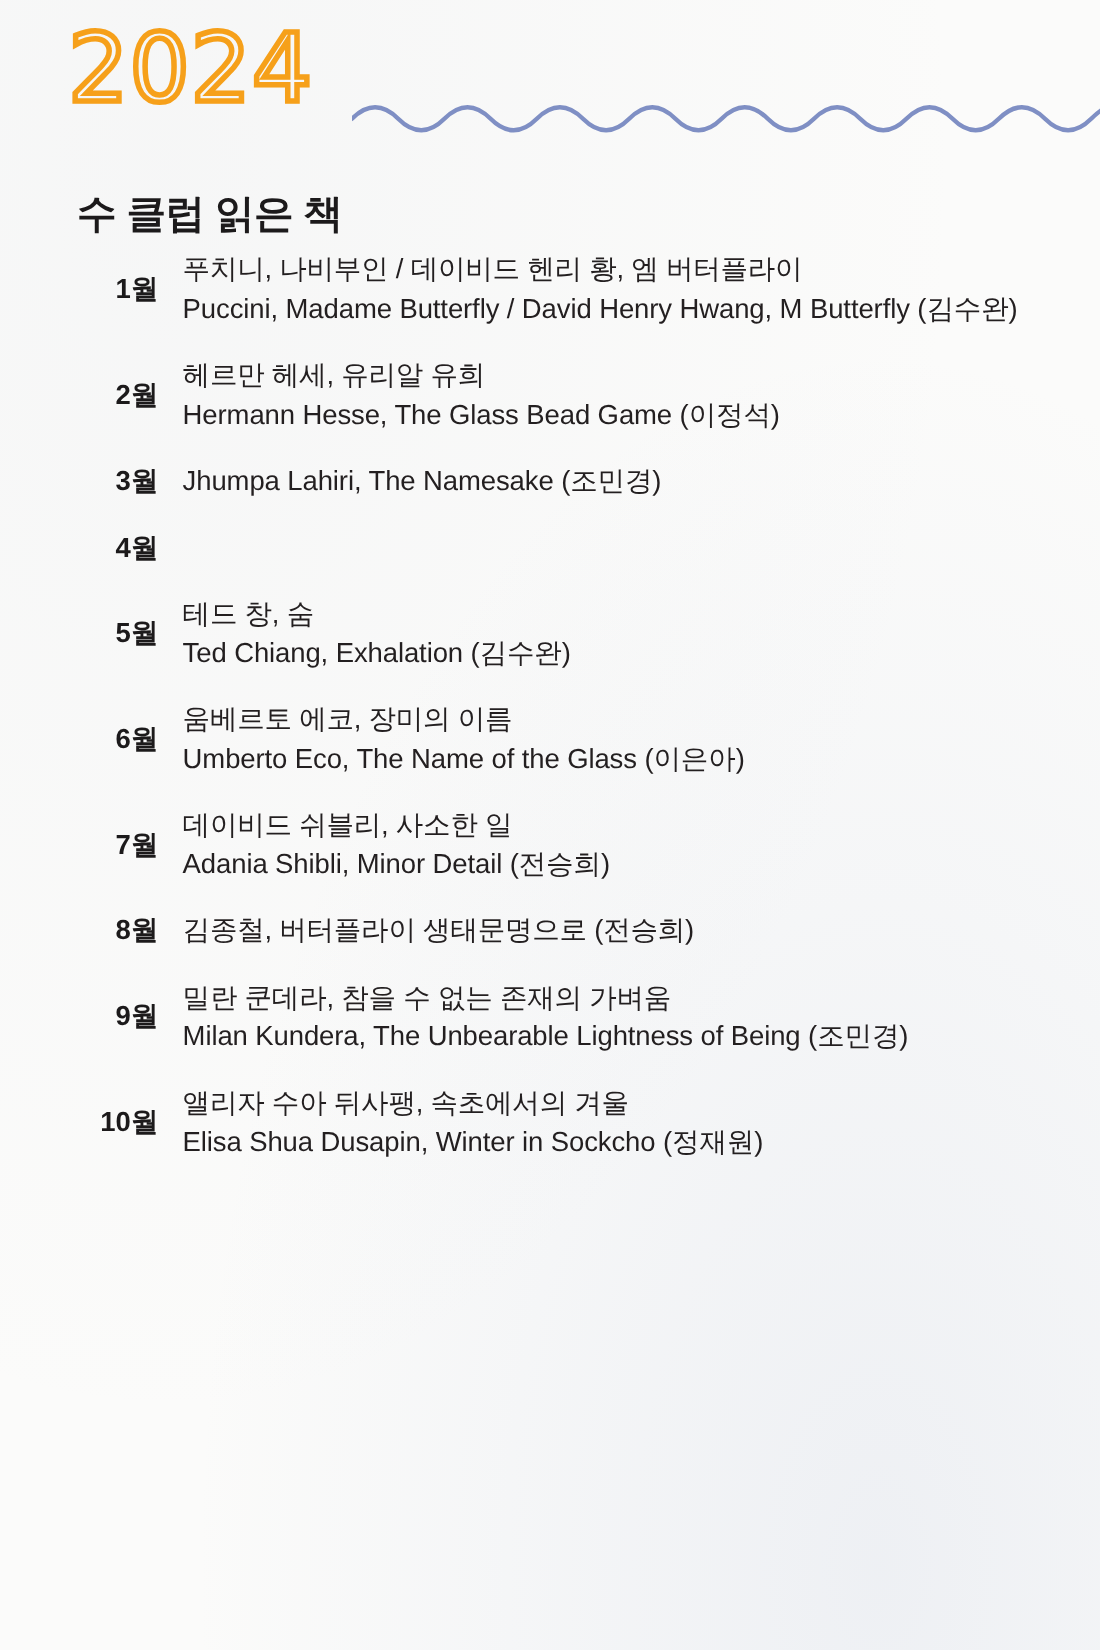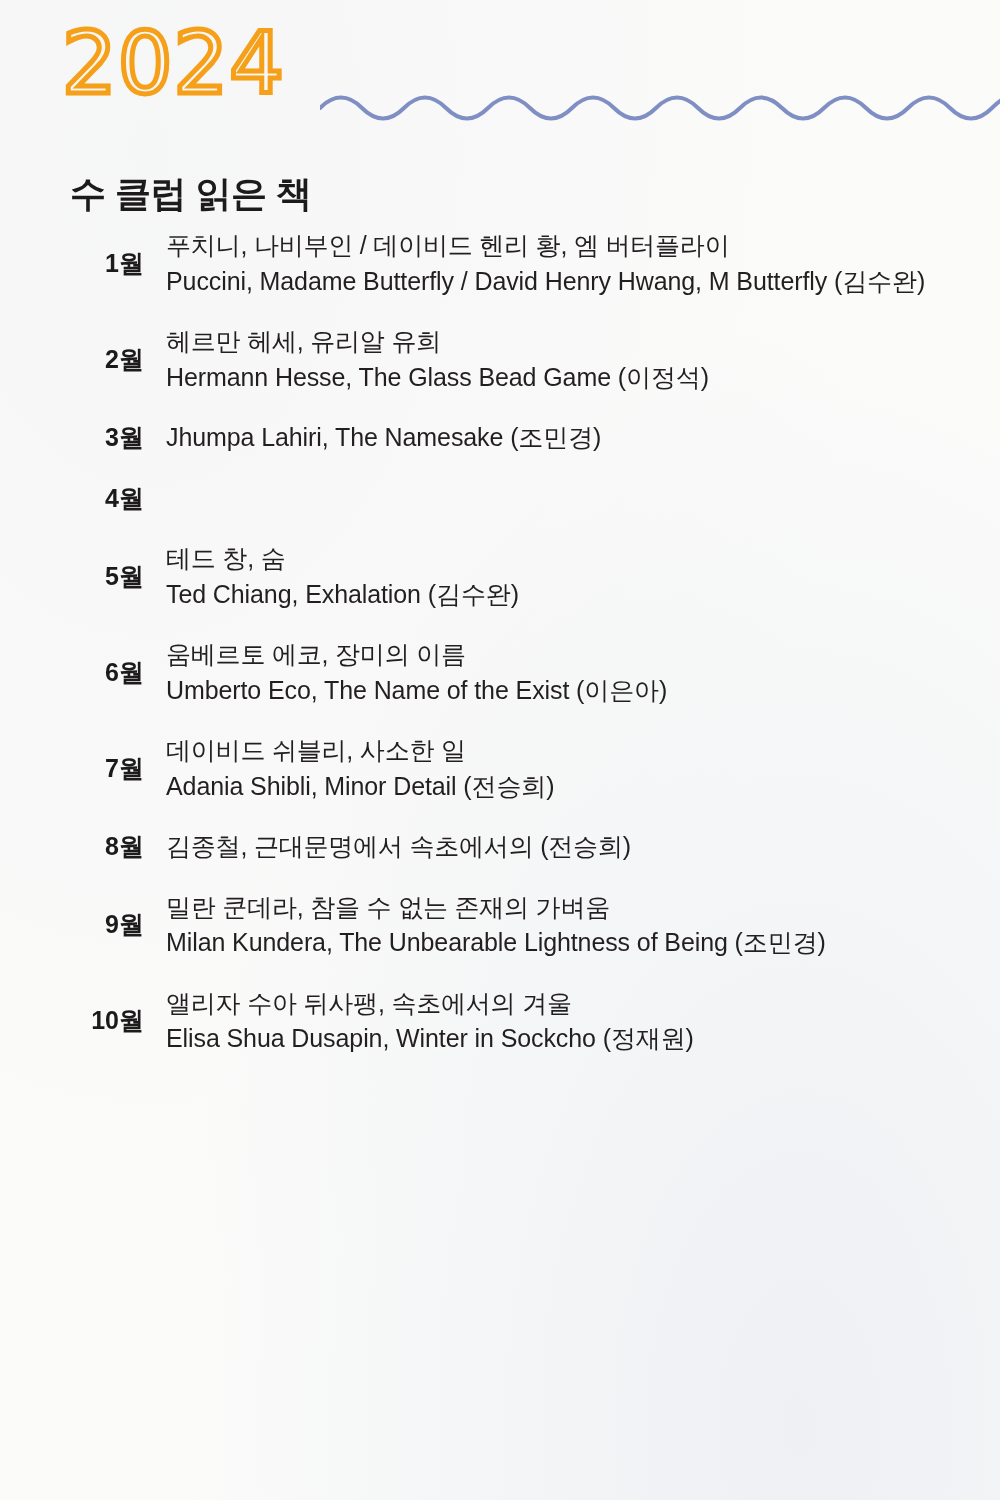--- a/index.html
+++ b/index.html
@@ -154,36 +154,36 @@
     <div class="titles">
       <span class="title-ko">테드 창, 숨</span>
       <span class="title-en">Ted Chiang, Exhalation (김수완)</span>
     </div>
   </div>
 
   <div class="entry">
     <div class="month">6월</div>
     <div class="titles">
       <span class="title-ko">움베르토 에코, 장미의 이름</span>
-      <span class="title-en">Umberto Eco, The Name of the Exist (이은아)</span>
+      <span class="title-en">Umberto Eco, The Name of the Glass (이은아)</span>
     </div>
   </div>
 
   <div class="entry">
     <div class="month">7월</div>
     <div class="titles">
       <span class="title-ko">데이비드 쉬블리, 사소한 일</span>
       <span class="title-en">Adania Shibli, Minor Detail (전승희)</span>
     </div>
   </div>
 
   <div class="entry single-line">
     <div class="month">8월</div>
     <div class="titles">
-      <span class="title-ko">김종철, 근대문명에서 속초에서의 (전승희)</span>
+      <span class="title-ko">김종철, 버터플라이 생태문명으로 (전승희)</span>
 
     </div>
   </div>
 
   <div class="entry">
     <div class="month">9월</div>
     <div class="titles">
       <span class="title-ko">밀란 쿤데라, 참을 수 없는 존재의 가벼움</span>
       <span class="title-en">Milan Kundera, The Unbearable Lightness of Being (조민경)</span>
     </div>

